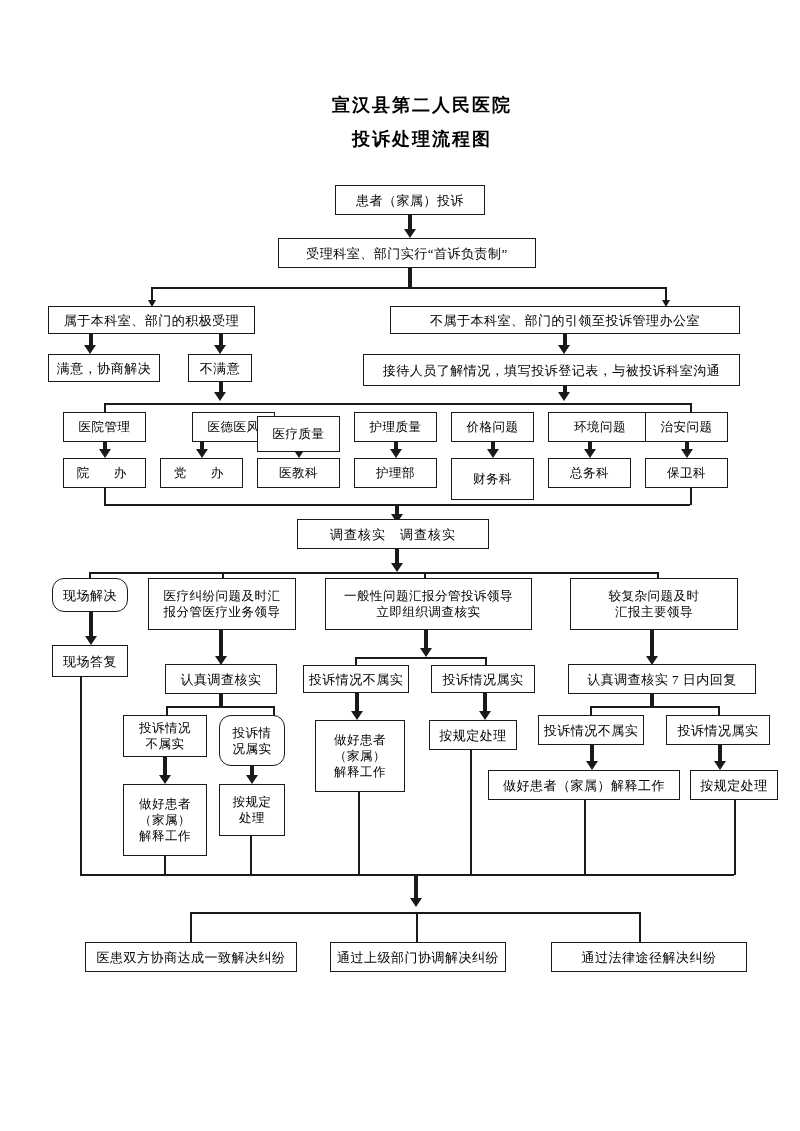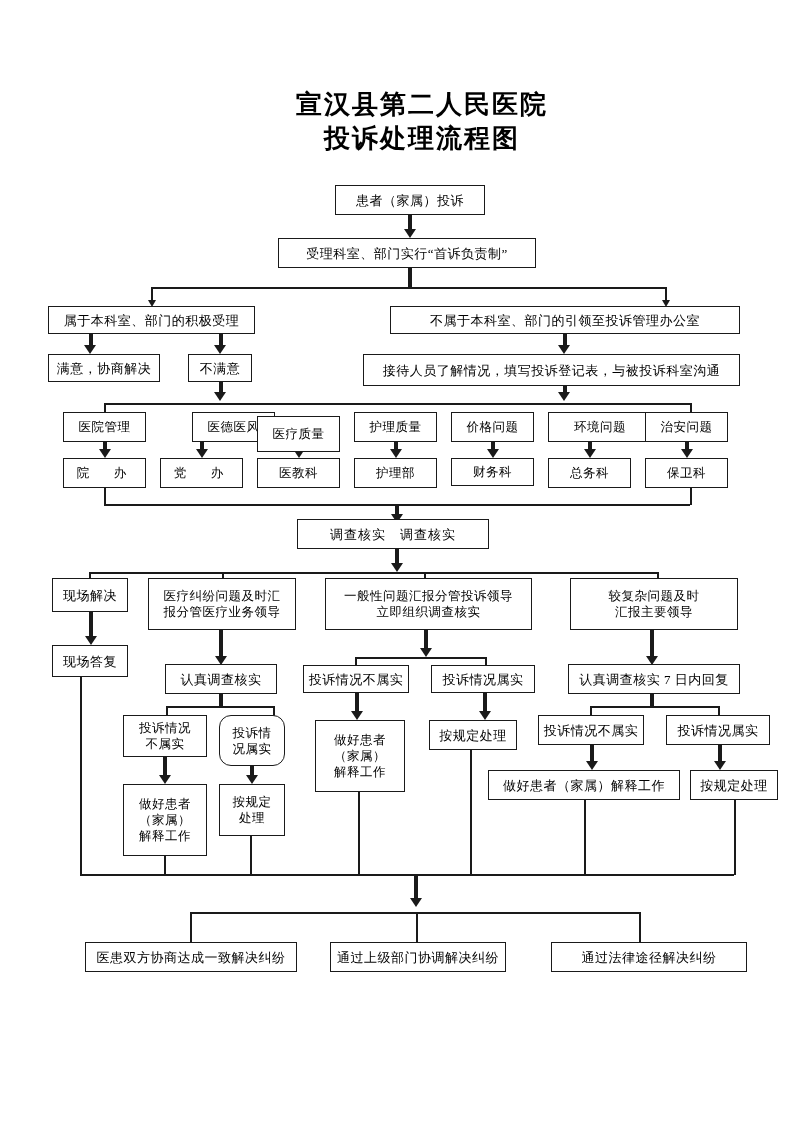--- a/index.html
+++ b/index.html
@@ -17,21 +17,21 @@
     margin:0 auto;
   }
   
   .title-block{
     position:absolute;
     left:0; top:88px;
     width:800px;
     text-align:center;
   }
   .title-line{
-    font-size:26px;
+    font-size:18px;
     font-weight:bold;
     letter-spacing:2px;
     line-height:34px;
     font-family:"Liberation Serif","DejaVu Serif",serif;
     padding-left:44px;
   }
   
   .box{
     position:absolute;
     box-sizing:border-box;
@@ -137,21 +137,21 @@
       <div class="ln v thick" style="left: 296.5px; top: 442px; height: 8px;"></div>
       <div class="arrow" style="left: 292.5px; top: 449px;"></div>
       <div class="box small" style="left: 257px; top: 458px; width: 83px; height: 30px;">医教科</div>
       <div class="box small" style="left: 354px; top: 412px; width: 83px; height: 30px;">护理质量</div>
       <div class="ln v thick" style="left: 393.5px; top: 442px; height: 8px;"></div>
       <div class="arrow" style="left: 389.5px; top: 449px;"></div>
       <div class="box small" style="left: 354px; top: 458px; width: 83px; height: 30px;">护理部</div>
       <div class="box small" style="left: 451px; top: 412px; width: 83px; height: 30px;">价格问题</div>
       <div class="ln v thick" style="left: 490.5px; top: 442px; height: 8px;"></div>
       <div class="arrow" style="left: 486.5px; top: 449px;"></div>
-      <div class="box small" style="left: 451px; top: 458px; width: 83px; height: 28px;">财务科</div>
+      <div class="box small" style="left: 451px; top: 458px; width: 83px; height: 42px;">财务科</div>
       <div class="box small" style="left: 548px; top: 412px; width: 104px; height: 30px;">环境问题</div>
       <div class="ln v thick" style="left: 587.5px; top: 442px; height: 8px;"></div>
       <div class="arrow" style="left: 583.5px; top: 449px;"></div>
       <div class="box small" style="left: 548px; top: 458px; width: 83px; height: 30px;">总务科</div>
       <div class="box small" style="left: 645px; top: 412px; width: 83px; height: 30px;">治安问题</div>
       <div class="ln v thick" style="left: 684.5px; top: 442px; height: 8px;"></div>
       <div class="arrow" style="left: 680.5px; top: 449px;"></div>
       <div class="box small" style="left: 645px; top: 458px; width: 83px; height: 30px;">保卫科</div>
     </div>
 
@@ -164,21 +164,21 @@
   <div class="box wide" style="left:297px;top:519px;width:192px;height:30px;">调查核实　调查核实</div>
 
   <div class="ln v thick" style="left:395px;top:549px;height:16px;"></div>
   <div class="arrow" style="left:391px;top:563px;"></div>
   <div class="ln h" style="left:89px;top:572px;width:568px;"></div>
   <div class="ln v" style="left:89px;top:572px;height:12px;"></div>
   <div class="ln v" style="left:222px;top:572px;height:12px;"></div>
   <div class="ln v" style="left:424px;top:572px;height:12px;"></div>
   <div class="ln v" style="left:657px;top:572px;height:12px;"></div>
 
-  <div class="box" style="left:52px;top:578px;width:76px;height:34px;">现场解决</div>
+  <div class="box" style="left:52px;top:578px;width:76px;height:34px;border-radius:12px;">现场解决</div>
   <div class="ln v thick" style="left:89px;top:612px;height:26px;"></div>
   <div class="arrow" style="left:85px;top:636px;"></div>
   <div class="box" style="left:52px;top:645px;width:76px;height:32px;">现场答复</div>
   <div class="ln v" style="left:80px;top:677px;height:198px;"></div>
 
   <div class="box small" style="left:148px;top:578px;width:148px;height:52px;">医疗纠纷问题及时汇
 报分管医疗业务领导</div>
   <div class="ln v thick" style="left:219px;top:630px;height:28px;"></div>
   <div class="arrow" style="left:215px;top:656px;"></div>
   <div class="box" style="left:165px;top:664px;width:112px;height:30px;">认真调查核实</div>
@@ -228,21 +228,21 @@
 解释工作</div>
   <div class="box" style="left:429px;top:720px;width:88px;height:30px;">按规定处理</div>
 
   <div class="ln v" style="left:358px;top:792px;height:83px;"></div>
   <div class="ln v" style="left:470px;top:750px;height:125px;"></div>
 
   <div class="box small" style="left:570px;top:578px;width:168px;height:52px;">较复杂问题及时
 汇报主要领导</div>
   <div class="ln v thick" style="left:650px;top:630px;height:28px;"></div>
   <div class="arrow" style="left:646px;top:656px;"></div>
-  <div class="box" style="left:568px;top:664px;width:172px;height:30px;">认真调查核实 7 日内回复</div>
+  <div class="box" style="left:568px;top:664px;width:188px;height:30px;">认真调查核实 7 日内回复</div>
 
   <div class="ln v thick" style="left:650px;top:694px;height:12px;"></div>
   <div class="ln h" style="left:590px;top:706px;width:128px;"></div>
   <div class="ln v" style="left:590px;top:706px;height:10px;"></div>
   <div class="ln v" style="left:718px;top:706px;height:10px;"></div>
 
   <div class="box" style="left:538px;top:715px;width:106px;height:30px;">投诉情况不属实</div>
   <div class="box" style="left:666px;top:715px;width:104px;height:30px;">投诉情况属实</div>
 
   <div class="ln v thick" style="left:590px;top:745px;height:18px;"></div>

